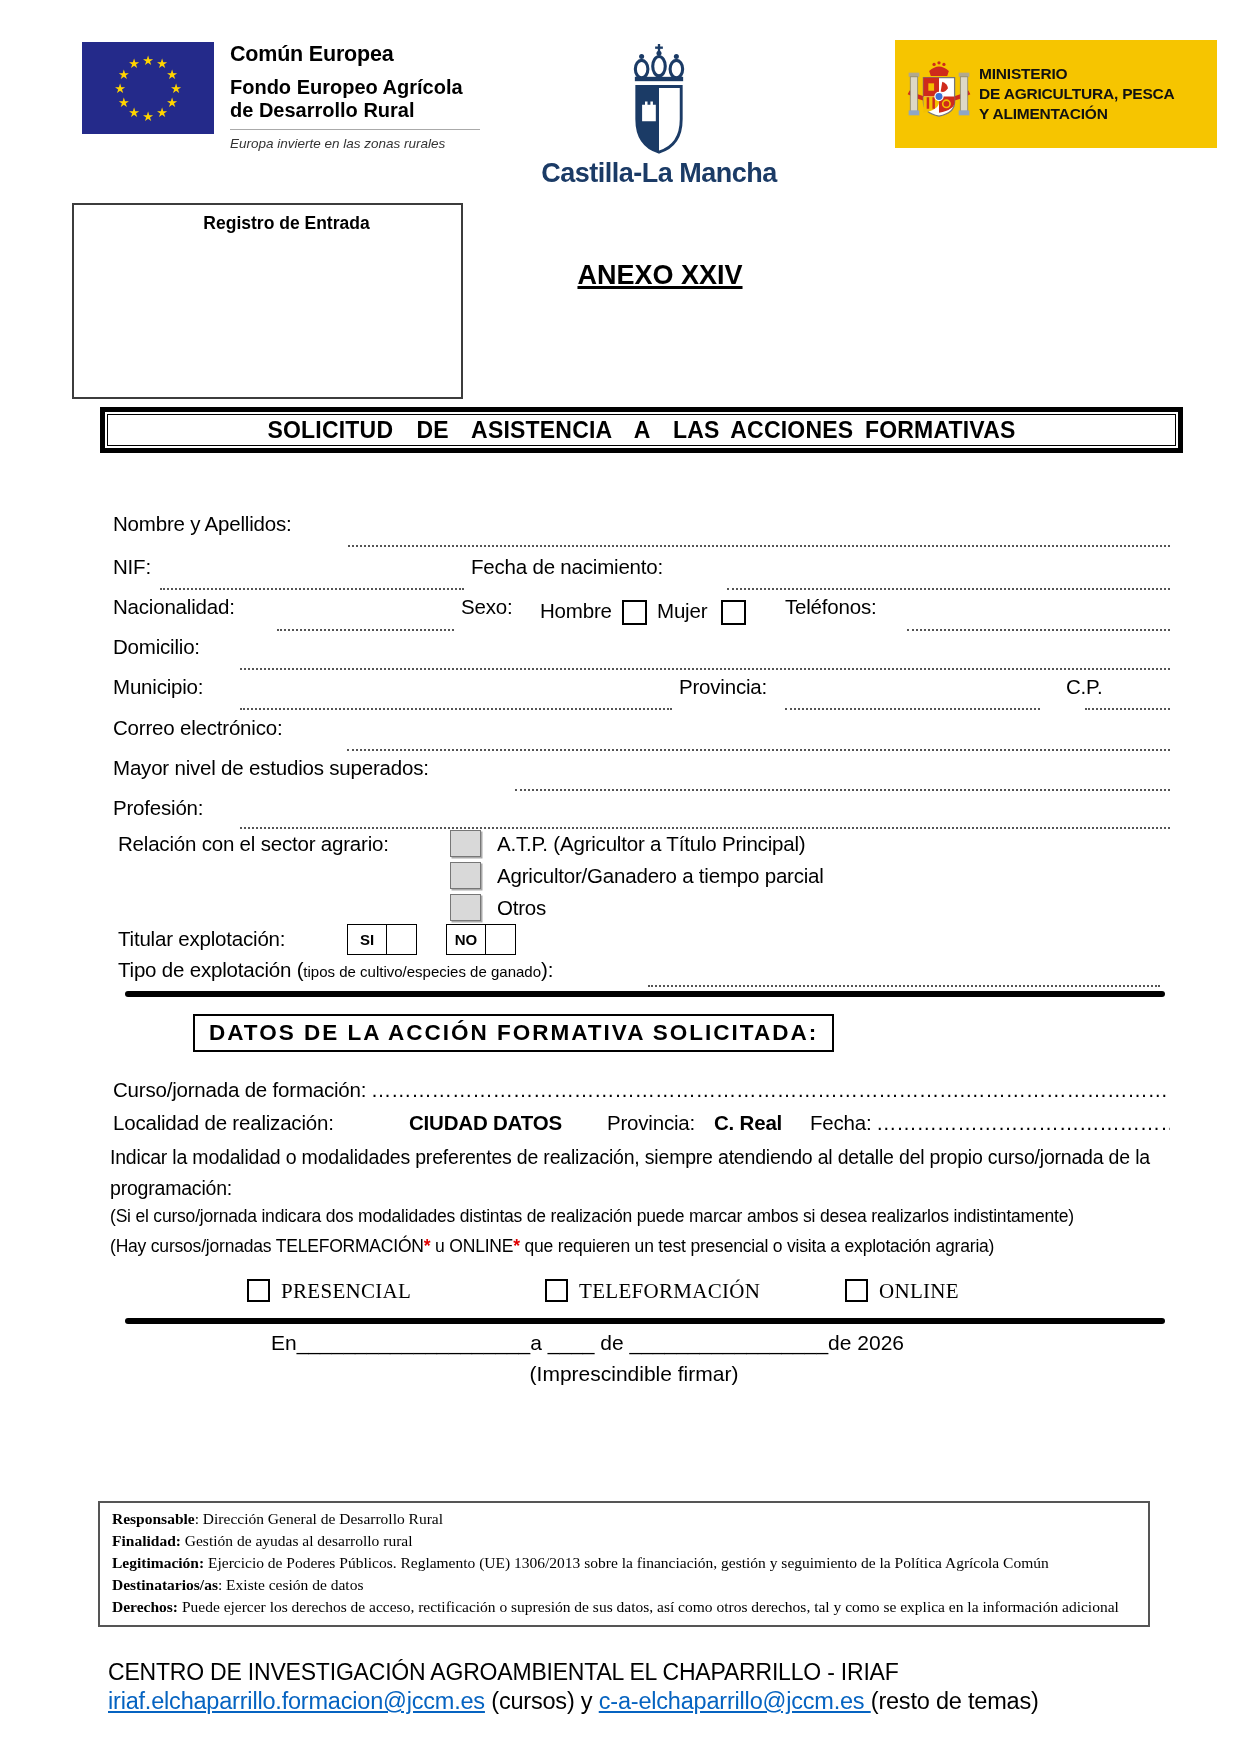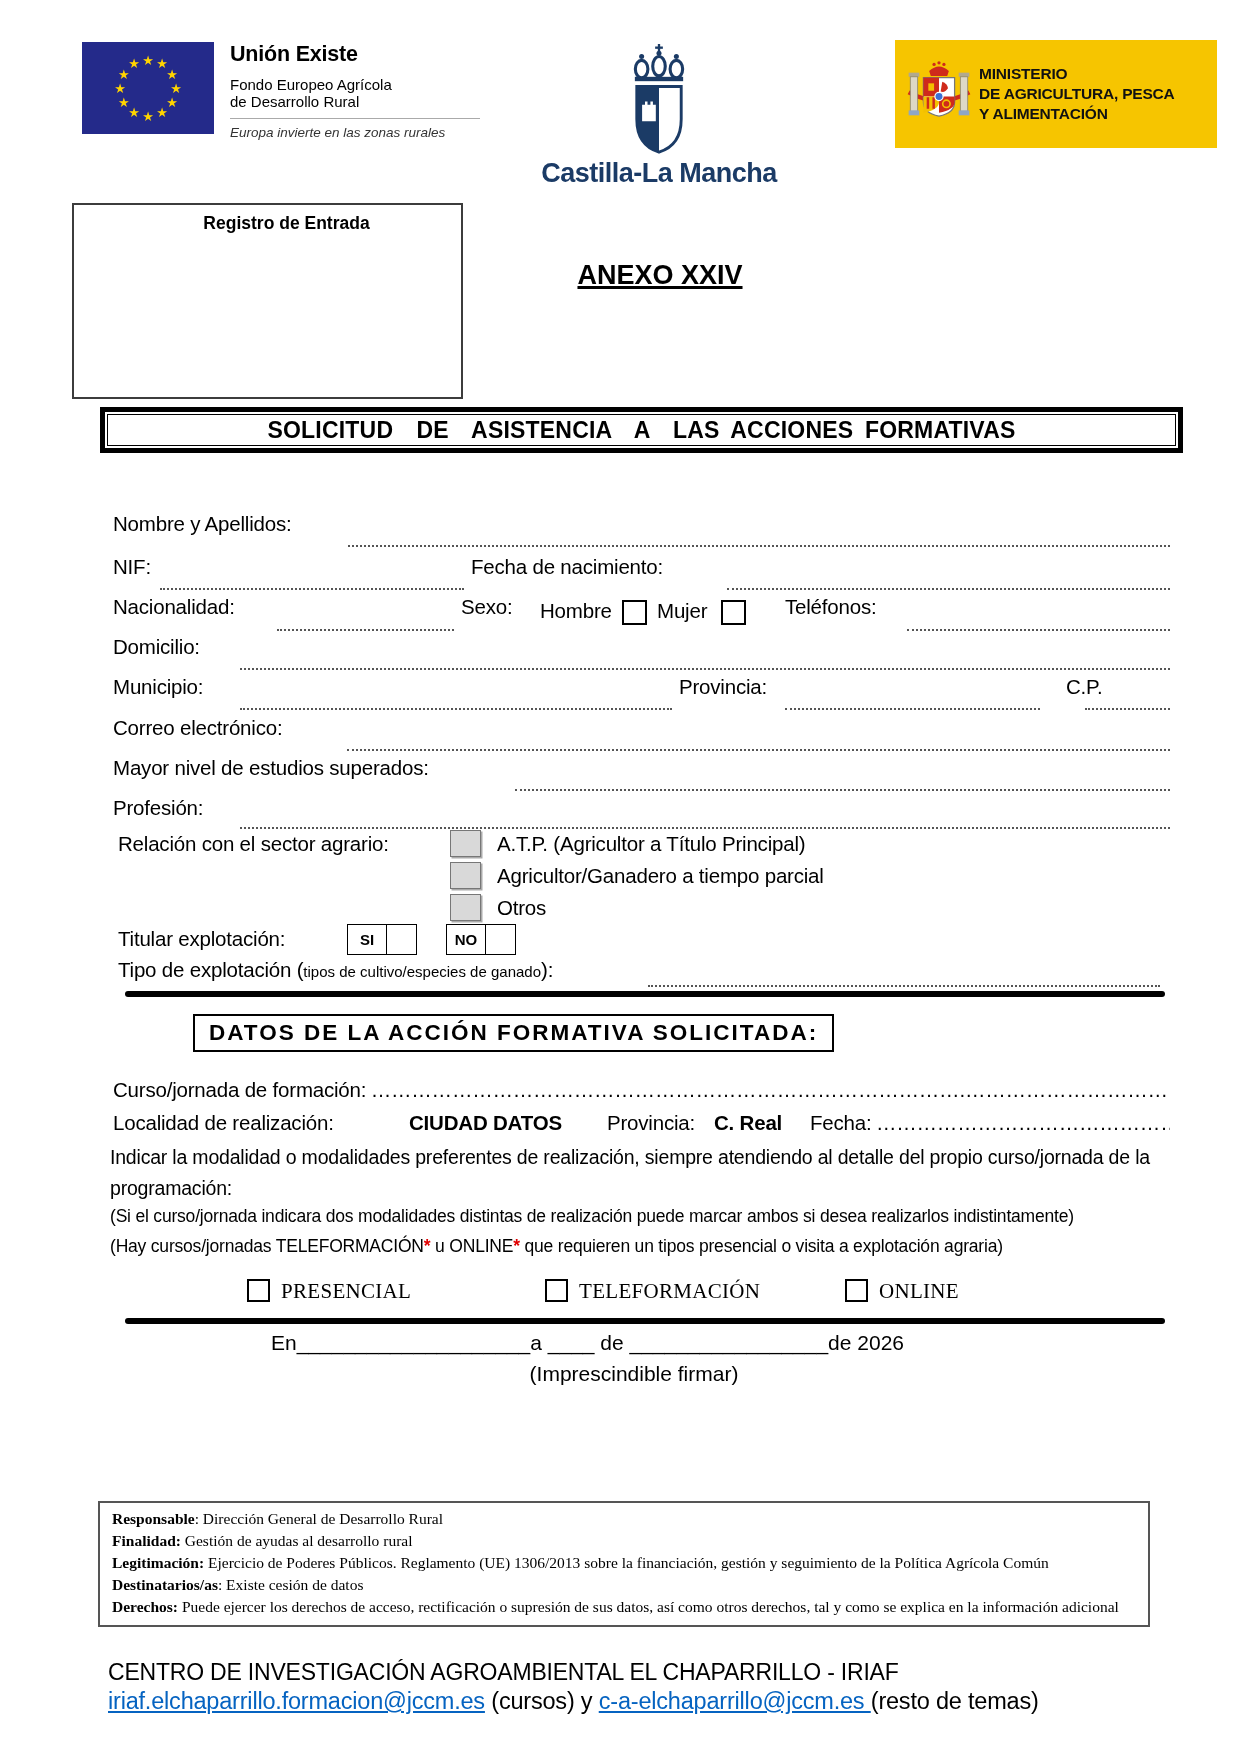--- a/index.html
+++ b/index.html
@@ -2,21 +2,21 @@
 <html><head>
 <meta charset="utf-8">
 <style>
   html,body{margin:0;padding:0;background:#e8e8e8;}
   .page{position:relative;width:1240px;height:1755px;background:#ffffff;margin:0 auto;
         font-family:"Liberation Sans",sans-serif;color:#000;overflow:hidden;}
   .abs{position:absolute;}
   .nowrap{white-space:nowrap;}
   
   .eu-title{font-size:21.5px;font-weight:bold;letter-spacing:-0.2px;}
-  .eu-sub{font-size:15px;font-weight:normal;line-height:1.15;margin-top:9px;}
+  .eu-sub{font-size:20px;font-weight:bold;line-height:1.15;margin-top:9px;}
   .eu-tag{font-size:13.5px;font-style:italic;color:#333;margin-top:7px;padding-top:6px;border-top:1px solid #aaa;}
   .clm-text{font-size:27px;font-weight:bold;color:#1b3b66;letter-spacing:-0.5px;text-align:center;}
   .ministry{background:#F6C500;width:322px;height:108px;display:flex;align-items:center;}
   .ministry-text{font-size:15.5px;font-weight:600;line-height:1.3;color:#111;letter-spacing:-0.2px;margin-left:8px;}
   .registro{width:391px;height:196px;border:2px solid #3c3c3c;box-sizing:border-box;}
   .registro-label{font-size:17.5px;font-weight:bold;text-align:center;margin-top:8px;padding-left:38px;}
   .anexo{font-size:27px;font-weight:bold;text-decoration:underline;text-decoration-thickness:2.5px;text-align:center;}
   
   .titlebar{width:1083px;height:46px;border:5px solid #000;box-sizing:border-box;
             box-shadow:inset 0 0 0 2px #fff, inset 0 0 0 3px #000;
@@ -66,21 +66,21 @@
           <text x="80" y="74.7">★</text>
         <text x="66" y="78.5">★</text>
           <text x="52" y="74.7">★</text>
           <text x="41.8" y="64.5">★</text>
         <text x="38" y="50.5">★</text>
           <text x="41.8" y="36.5">★</text>
           <text x="52" y="26.3">★</text>
       </g>
     </svg>
     <div style="margin-left:16px;width:250px;">
-      <div class="eu-title">Unión Existe</div>
+      <div class="eu-title">Común Europea</div>
       <div class="eu-sub">
         <div>Fondo Europeo Agrícola</div>
         <div>de Desarrollo Rural</div>
       </div>
       <div class="eu-tag">Europa invierte en las zonas rurales</div>
     </div>
   </div>
 
   <svg class="abs" style="left:628px;top:44px;" width="62" height="112" viewBox="0 0 64 116">
     <g fill="#1b3b66">
@@ -220,21 +220,21 @@
   <div class="abs nowrap" style="left:810px;top:1111px;width:360px;overflow:hidden;">
     <span class="lbl">Fecha:</span>
     <span class="lbl">………………………………………..</span>
   </div>
 
   <div class="abs para" style="left:110px;top:1142px;width:1080px;">Indicar la modalidad o modalidades preferentes de realización, siempre atendiendo al detalle del propio curso/jornada de la programación:</div>
 
   <div class="abs note" style="left:110px;top:1206px;">(Si el curso/jornada indicara dos modalidades distintas de realización puede marcar ambos si desea realizarlos indistintamente)</div>
 
   <div class="abs note" style="left:110px;top:1236px;">
-    <span>(Hay cursos/jornadas TELEFORMACIÓN</span><span class="red">*</span><span> u ONLINE</span><span class="red">*</span><span> que requieren un tipos presencial o visita a explotación agraria)</span>
+    <span>(Hay cursos/jornadas TELEFORMACIÓN</span><span class="red">*</span><span> u ONLINE</span><span class="red">*</span><span> que requieren un test presencial o visita a explotación agraria)</span>
   </div>
 
   <div class="abs cbox" style="left:247px;top:1279px;width:23px;height:23px;"></div>
   <div class="abs modlbl" style="left:281px;top:1279px;">PRESENCIAL</div>
   <div class="abs cbox" style="left:545px;top:1279px;width:23px;height:23px;"></div>
   <div class="abs modlbl" style="left:579px;top:1279px;">TELEFORMACIÓN</div>
   <div class="abs cbox" style="left:845px;top:1279px;width:23px;height:23px;"></div>
   <div class="abs modlbl" style="left:879px;top:1279px;">ONLINE</div>
 
   <div class="abs thickrule" style="left:125px;top:1318px;width:1040px;"></div>

